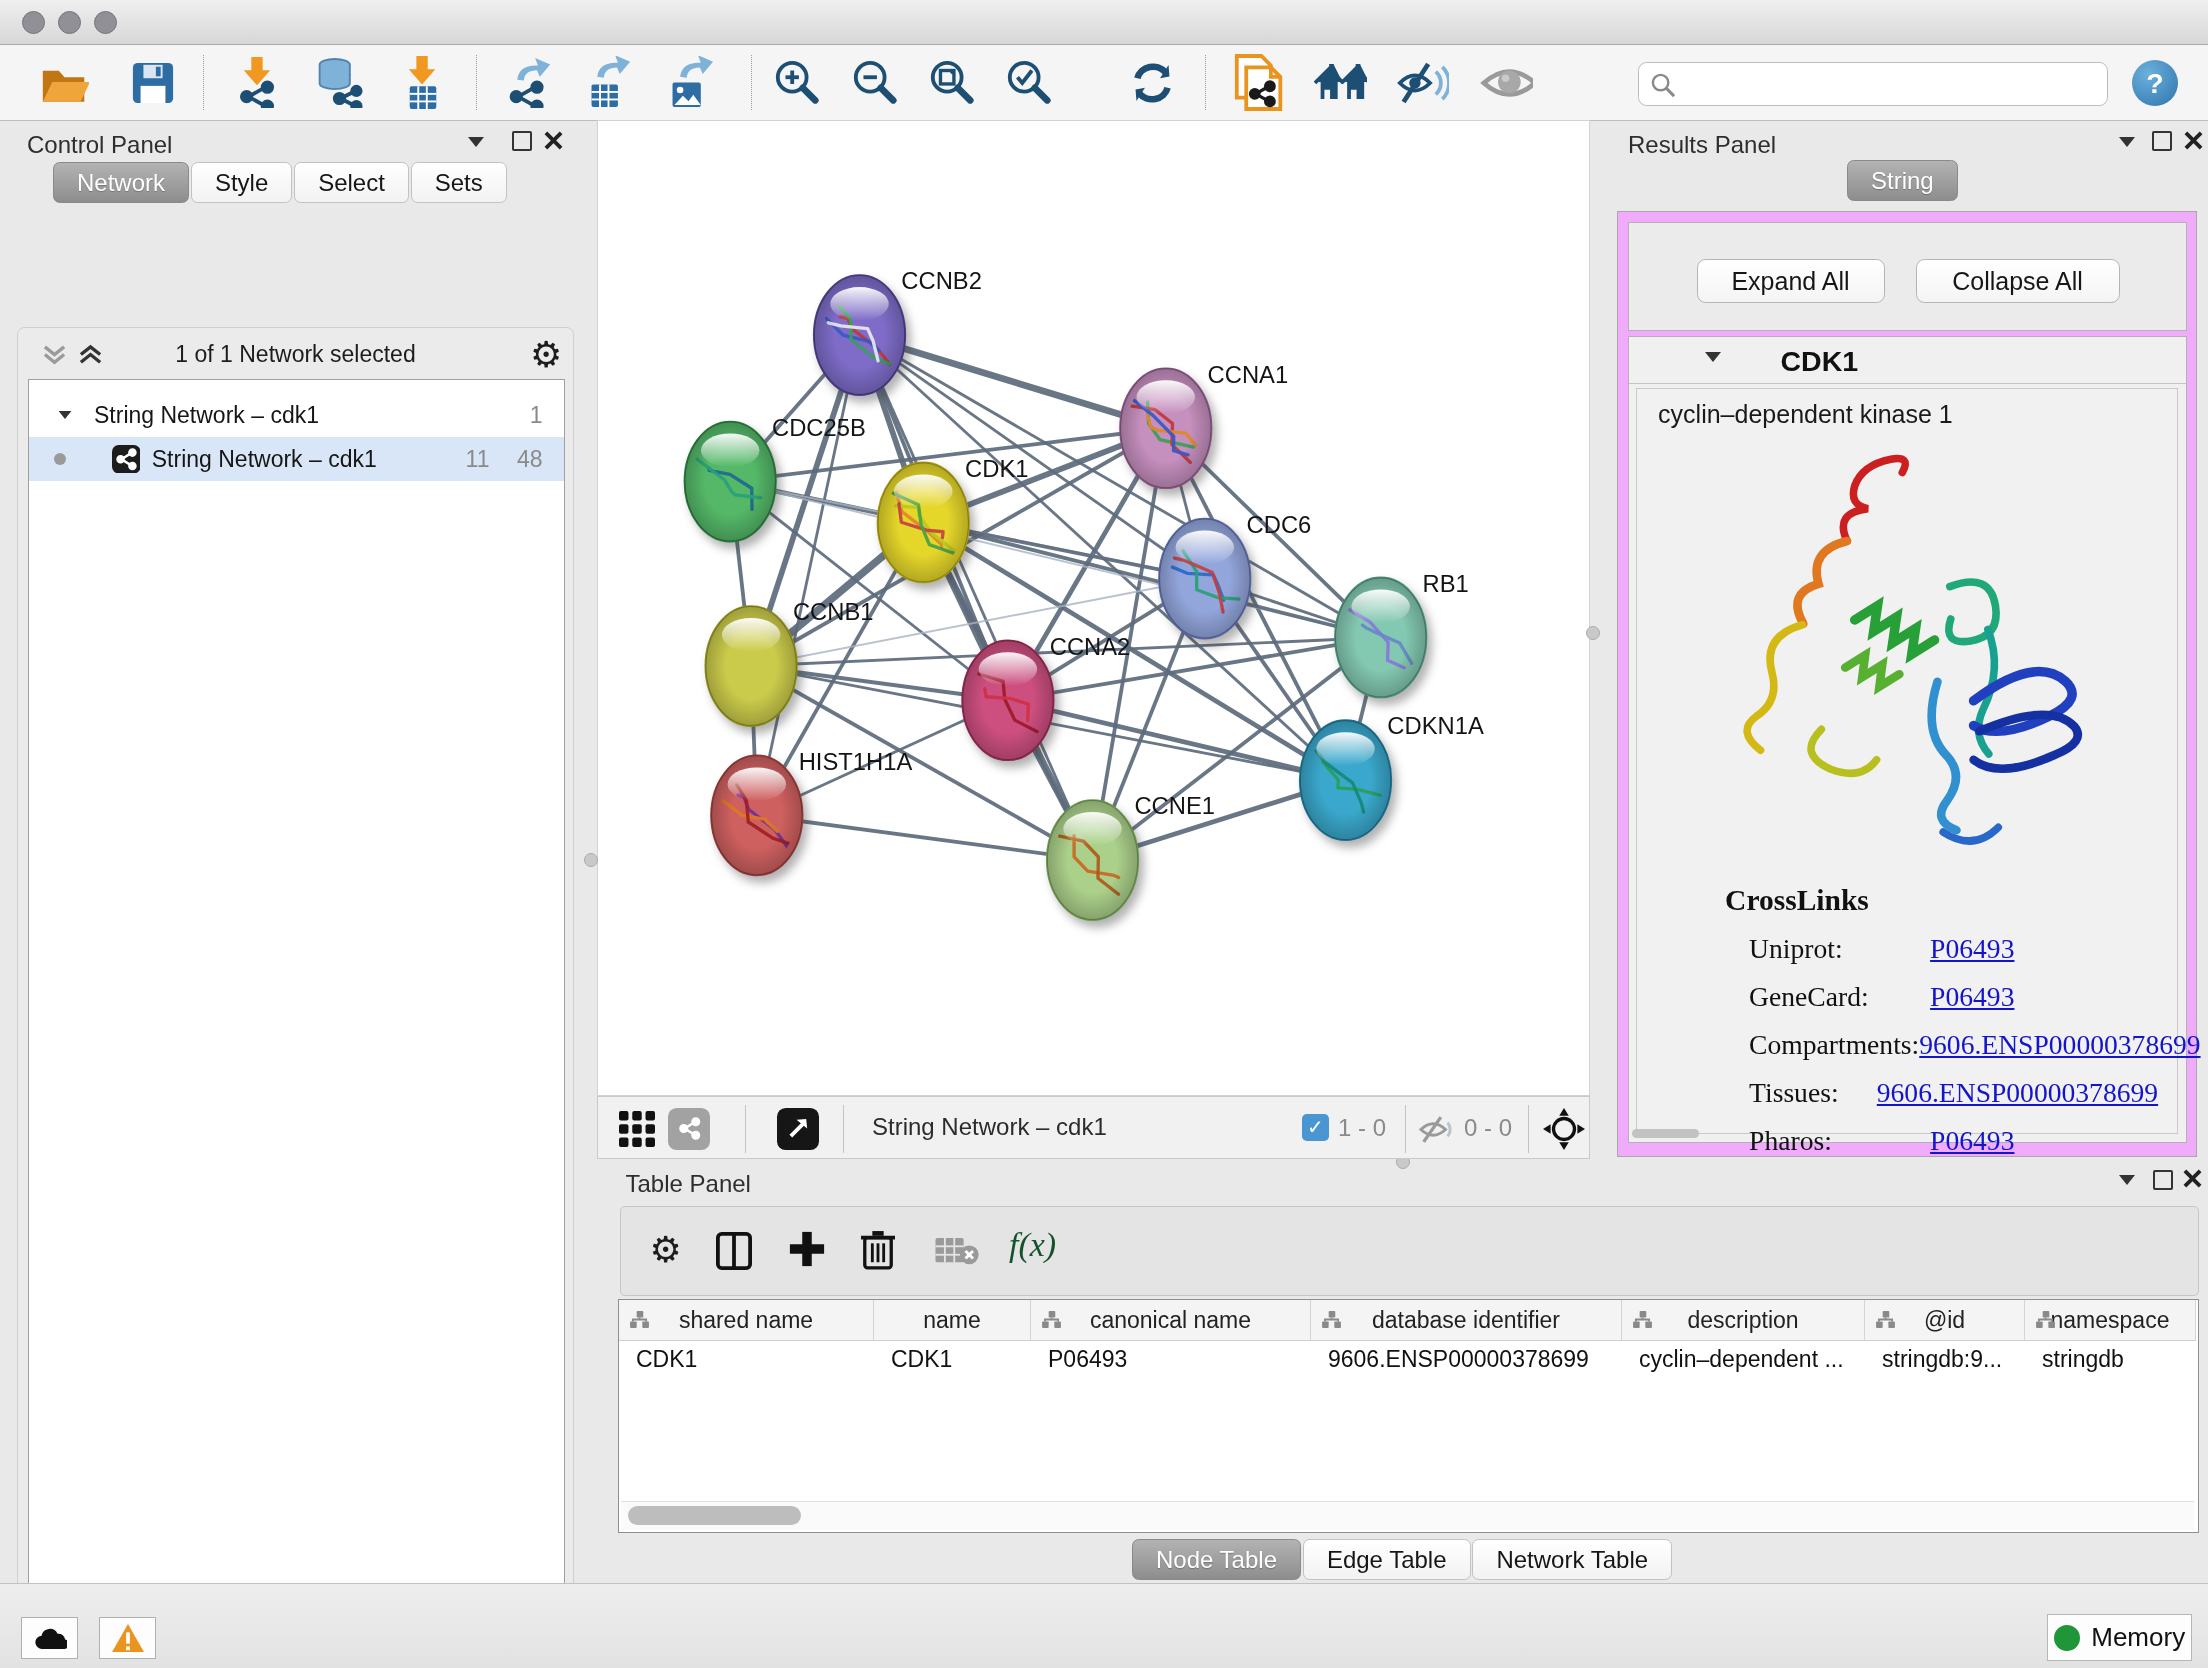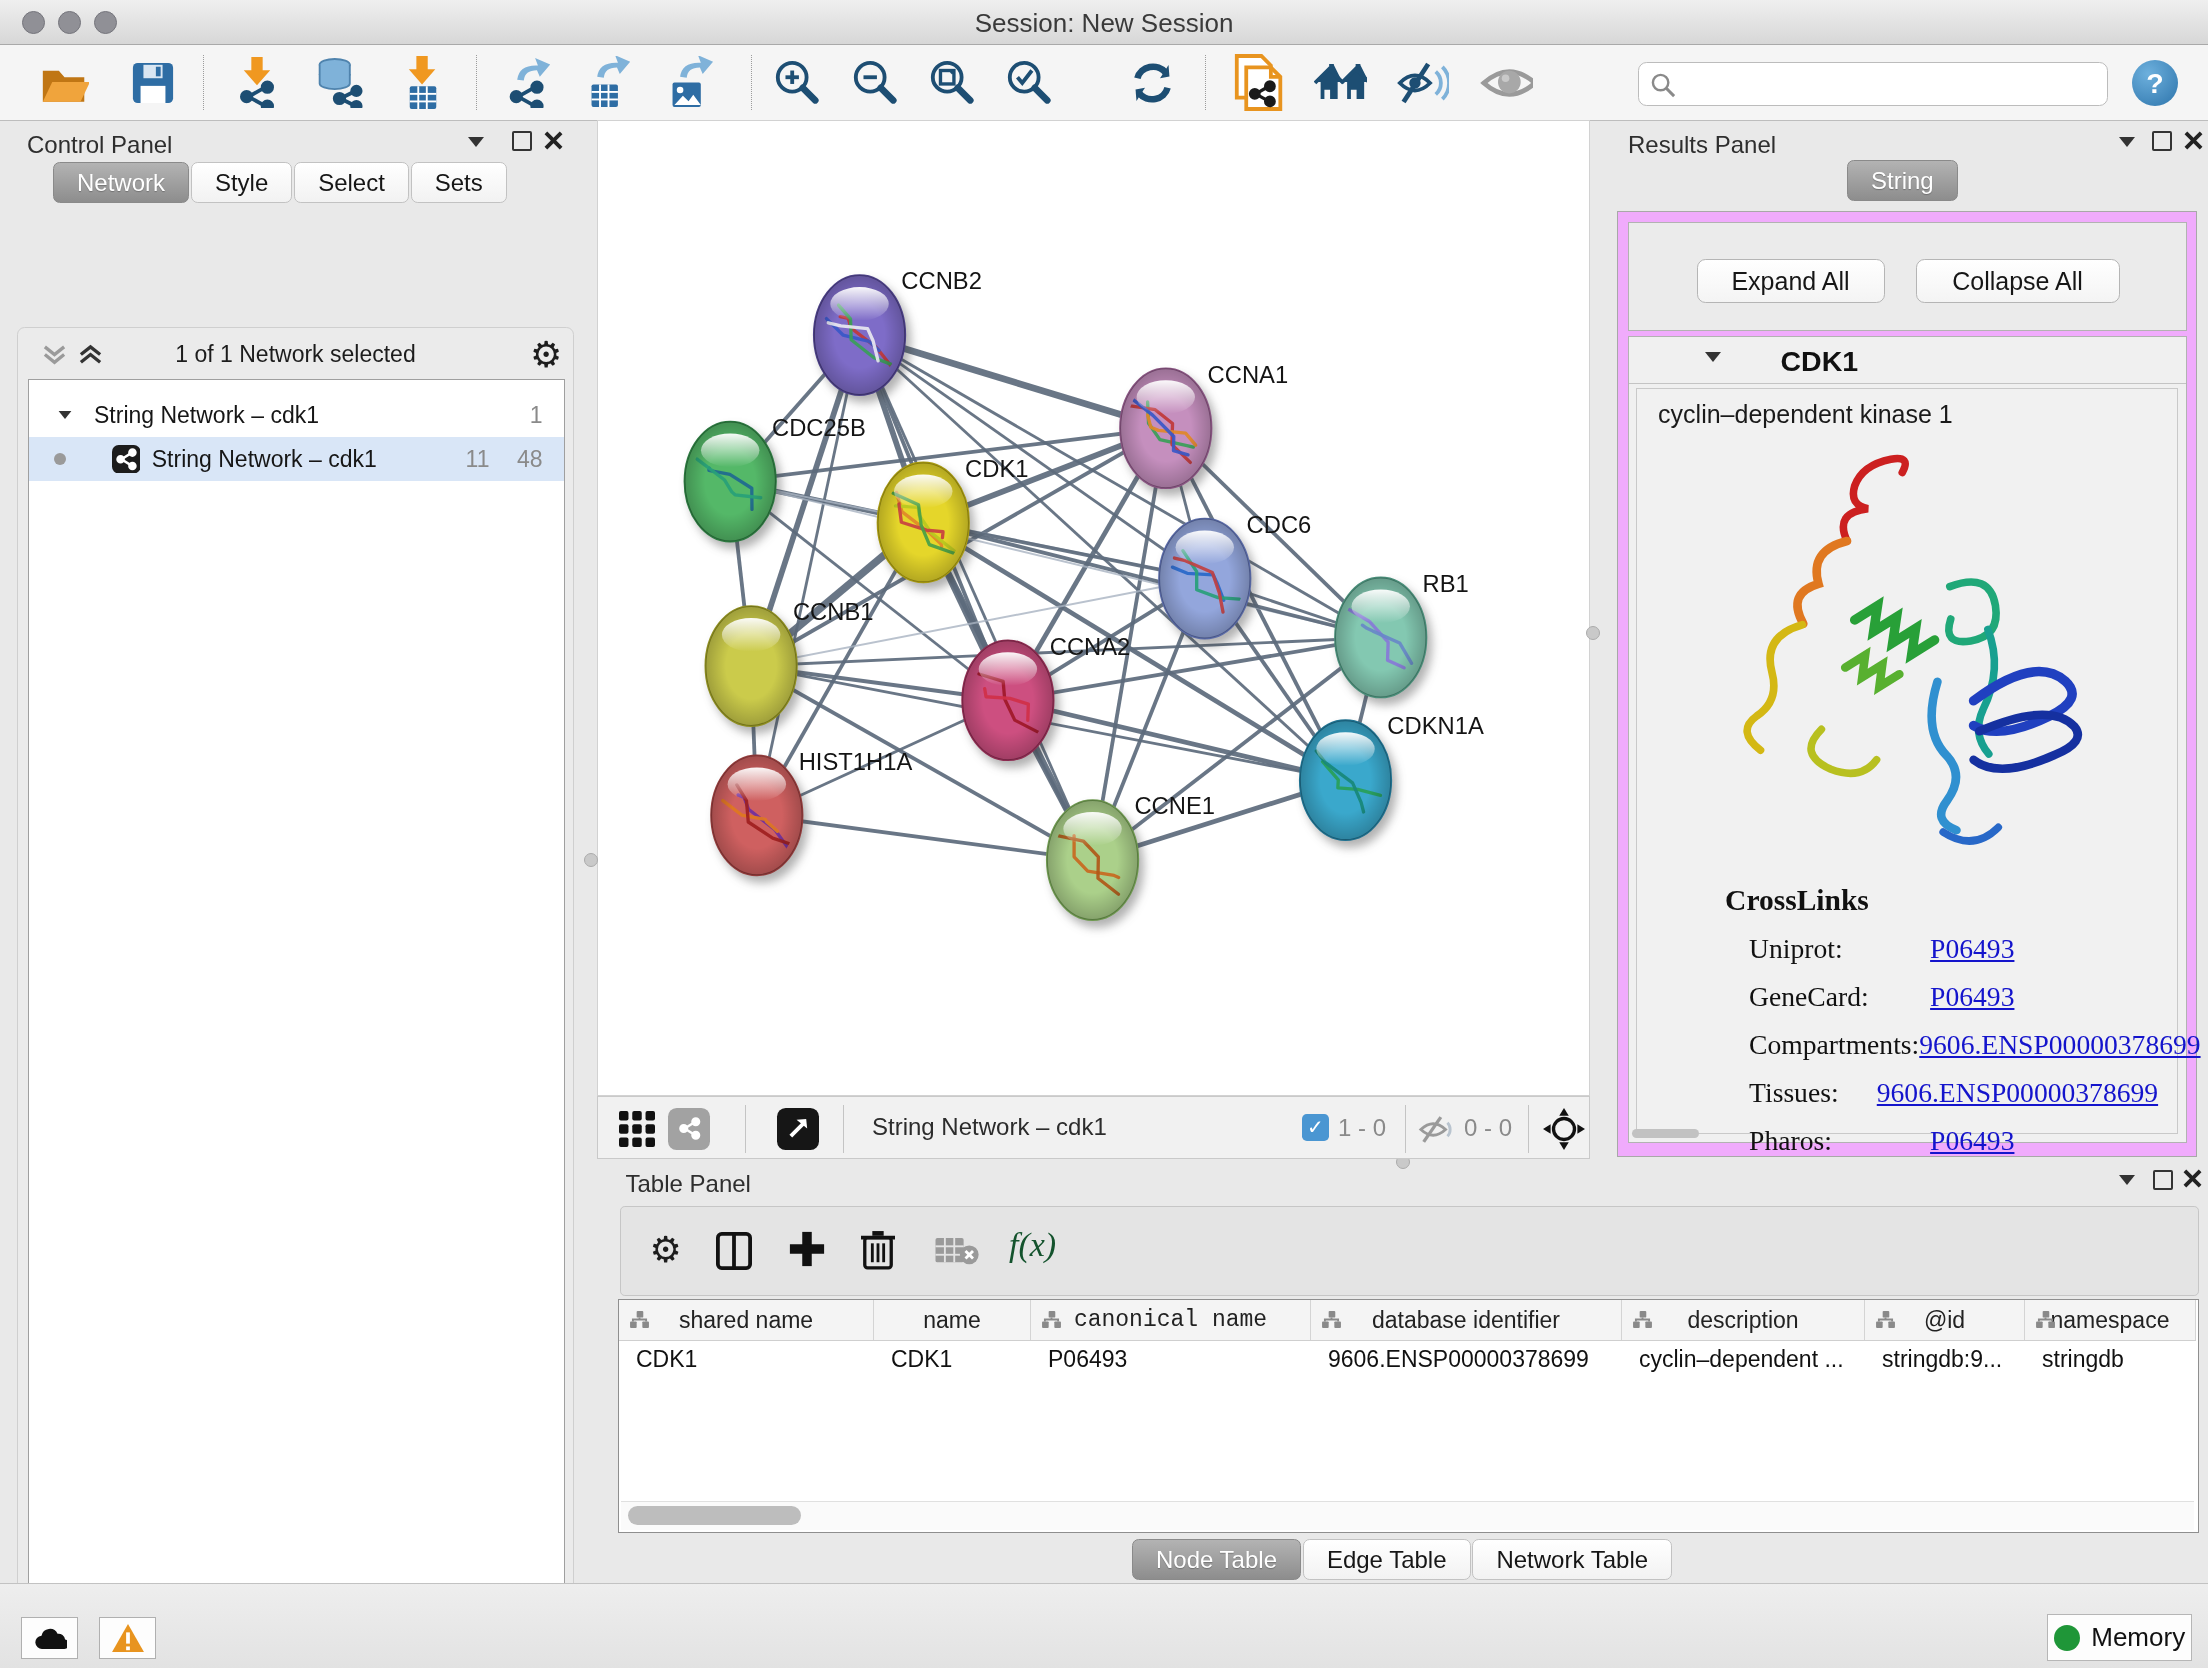--- a/index.html
+++ b/index.html
@@ -64,21 +64,20 @@
 </style>
 </head>
 <body>
 
 <div id="app">
 
   <div class="abs titlebar">
     <div class="abs tl-circle" style="left:22px"></div>
     <div class="abs tl-circle" style="left:58px"></div>
     <div class="abs tl-circle" style="left:94px"></div>
-    <div class="abs win-title">Session: New Session</div>
   </div>
 
   <div class="abs toolbar">
     <div class="abs tb-ic" style="left:38px">
       <svg width="49" height="44" viewBox="0 0 52 46">
           <path d="M3 10 h17 l6 7 h21 v26 h-44 z" fill="#c07614"></path>
           <path d="M3 43 l10 -21 h40 l-10 21 z" fill="#f0a43c"></path>
         </svg>
     </div>
     <div class="abs tb-ic" style="left:126px">
@@ -670,21 +669,21 @@
               <rect x="0" y="11" width="7" height="7" rx="1"></rect>
               <rect x="13" y="11" width="7" height="7" rx="1"></rect>
               <path d="M10 7 v2 M3 11 v-2 h14 v2" stroke="#8a8a8a" stroke-width="2" fill="none"></path>
             </g>
           </svg>
           <span>shared name</span>
         </div>
         <div class="th" style="width: 157px;">
           <span>name</span>
         </div>
-        <div class="th" style="width: 280px; font-family: Liberation Mono, monospace;">
+        <div class="th" style="width: 280px;">
           <svg width="19" height="17" style="position:absolute;left:11.4px;top:11.4px" viewBox="0 0 20 18">
             <g fill="#8a8a8a">
               <rect x="7" y="0" width="7" height="7" rx="1"></rect>
               <rect x="0" y="11" width="7" height="7" rx="1"></rect>
               <rect x="13" y="11" width="7" height="7" rx="1"></rect>
               <path d="M10 7 v2 M3 11 v-2 h14 v2" stroke="#8a8a8a" stroke-width="2" fill="none"></path>
             </g>
           </svg>
           <span>canonical name</span>
         </div>

